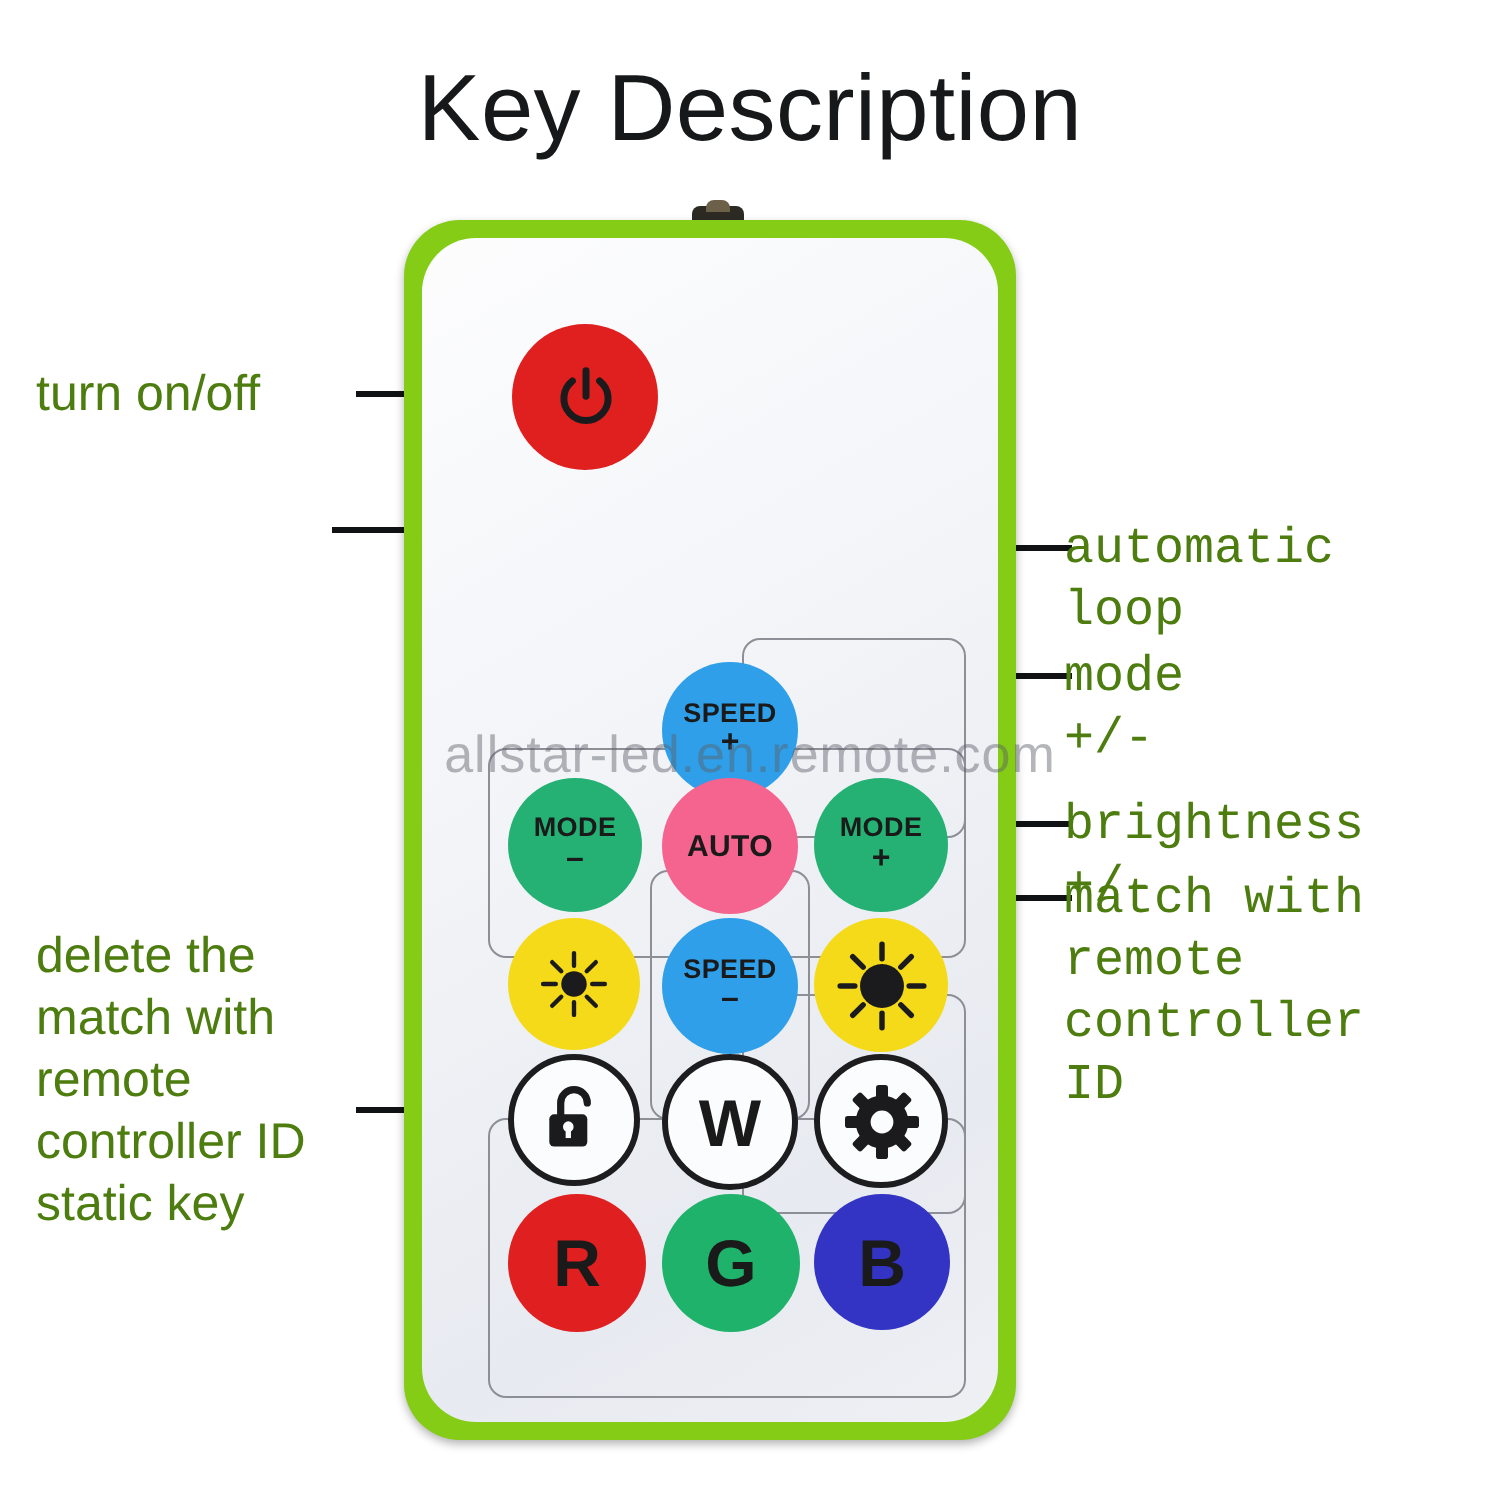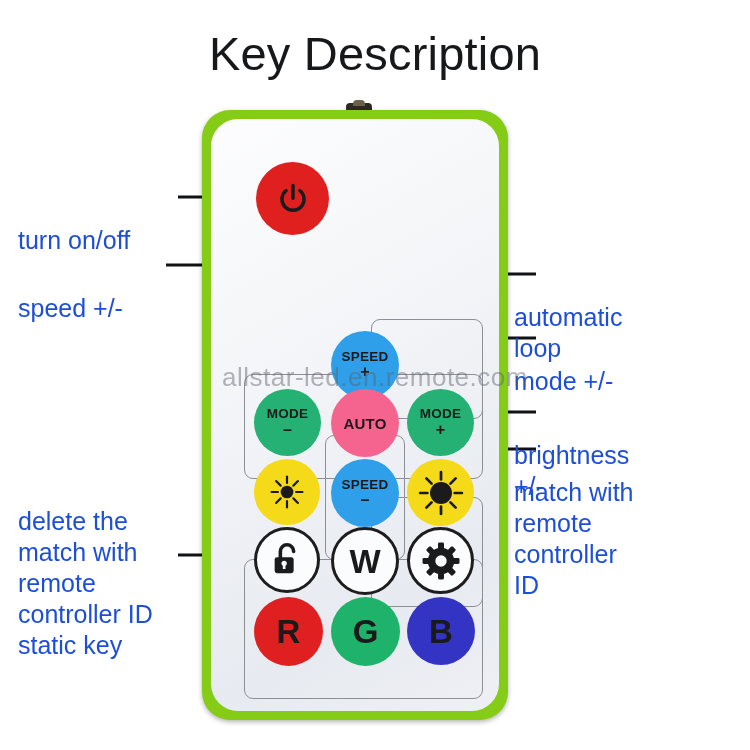--- a/index.html
+++ b/index.html
@@ -98,27 +98,26 @@
   .btn-outline{
     background: #fbfcfd;
     border: 3.4px solid #1d1d1f;
   }
 
   
   .lbl {
     position: absolute;
     font-size: 25px;
     line-height: 31px;
-    color: #1d4ed8;
+    color: #4d7c0f;
     font-family: "Liberation Sans", sans-serif;
     white-space: pre-line;
     font-weight: 400;
-    margin-top: 43px;
-  }
-  .lbl.right { left: 514px; }
+  }
+  .lbl.right { left: 532px; font-family: Liberation Mono, monospace; }
 
   
   #leaders { position: absolute; left:0; top:0; width:750px; height:750px; }
 
   
   #rf {
     position: absolute;
     left: 0; bottom: 26px;
     width: 288px;
     text-align: center;
@@ -164,21 +163,20 @@
 
       <line x1="462" y1="338" x2="536" y2="338"></line>
 
       <line x1="462" y1="412" x2="536" y2="412"></line>
 
       <polyline points="378,486 400,449 536,449"></polyline>
     </g>
   </svg>
 
   <div class="lbl" style="left:18px; top:182px;">turn on/off</div>
-  <div class="lbl" style="left:18px; top:250px;">speed +/-</div>
   <div class="lbl" style="left:18px; top:463px;">delete the
 match with
 remote
 controller ID
 static key</div>
 
   <div class="lbl right" style="top:259px;">automatic loop</div>
   <div class="lbl right" style="top:323px;">mode +/-</div>
   <div class="lbl right" style="top:397px;">brightness +/-</div>
   <div class="lbl right" style="top:434px;">match with

